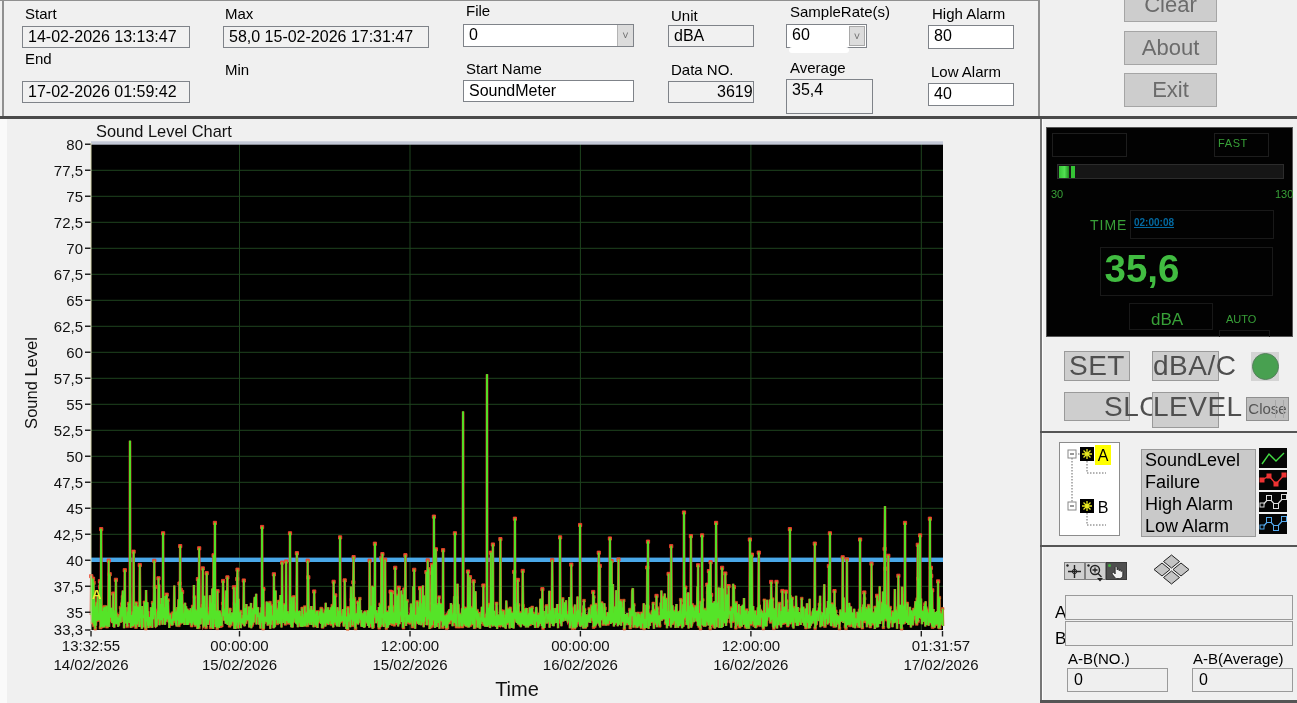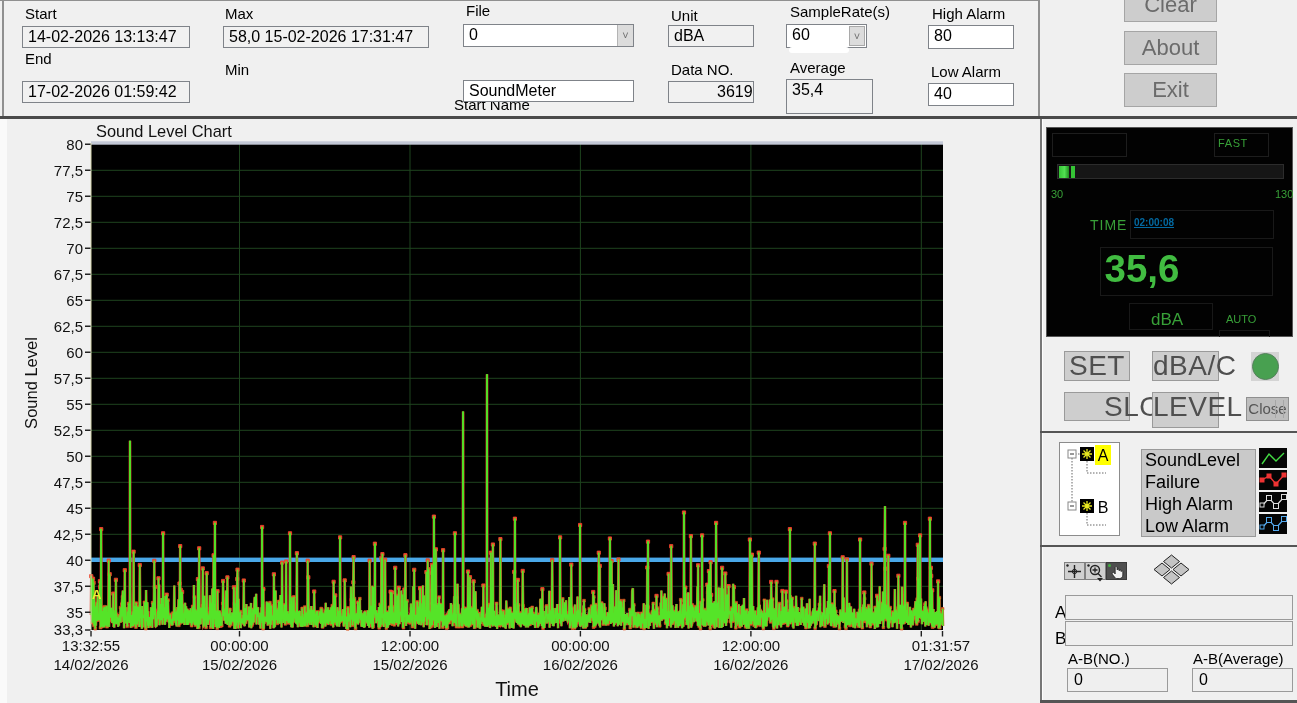--- a/index.html
+++ b/index.html
@@ -27,21 +27,21 @@
 <div class="lbl" style="left:25px;top:50px;">End</div>
 <div class="box" style="left:22px;top:81px;width:168px;height:22px;">17-02-2026 01:59:42</div>
 
 <div class="lbl" style="left:225px;top:4.5px;">Max</div>
 <div class="box" style="left:223px;top:26px;width:206px;height:22px;">58,0 15-02-2026 17:31:47</div>
 <div class="lbl" style="left:225px;top:60.5px;">Min</div>
 
 <div class="lbl" style="left:466px;top:1.5px;">File</div>
 <div class="box wbox" style="left:463px;top:24px;width:171px;height:23px;">0</div>
 <div class="abs" style="left:617px;top:25px;width:16px;height:21px;background:#dcdcdc;border-left:1px solid #b4b4b4;color:#707070;font-size:11px;text-align:center;line-height:21px;">˅</div>
-<div class="lbl" style="left:454px;top:59.5px;margin-top:36px;">Start Name</div>
+<div class="lbl" style="left:466px;top:59.5px;">Start Name</div>
 <div class="box wbox" style="left:463px;top:80px;width:171px;height:22px;">SoundMeter</div>
 
 <div class="lbl" style="left:671px;top:6.5px;">Unit</div>
 <div class="box" style="left:668px;top:25px;width:86px;height:22px;">dBA</div>
 <div class="lbl" style="left:671px;top:60.5px;">Data NO.</div>
 <div class="box" style="left:668px;top:81px;width:86px;height:22px;padding-left:48px;">3619</div>
 
 <div class="lbl" style="left:790px;top:2.5px;">SampleRate(s)</div>
 <div class="box wbox" style="left:786px;top:24px;width:81px;height:24px;">60</div>
 <div class="abs" style="left:849px;top:26px;width:16px;height:20px;background:#dcdcdc;border:1px solid #a9a9a9;color:#707070;font-size:11px;text-align:center;line-height:19px;">˅</div>

